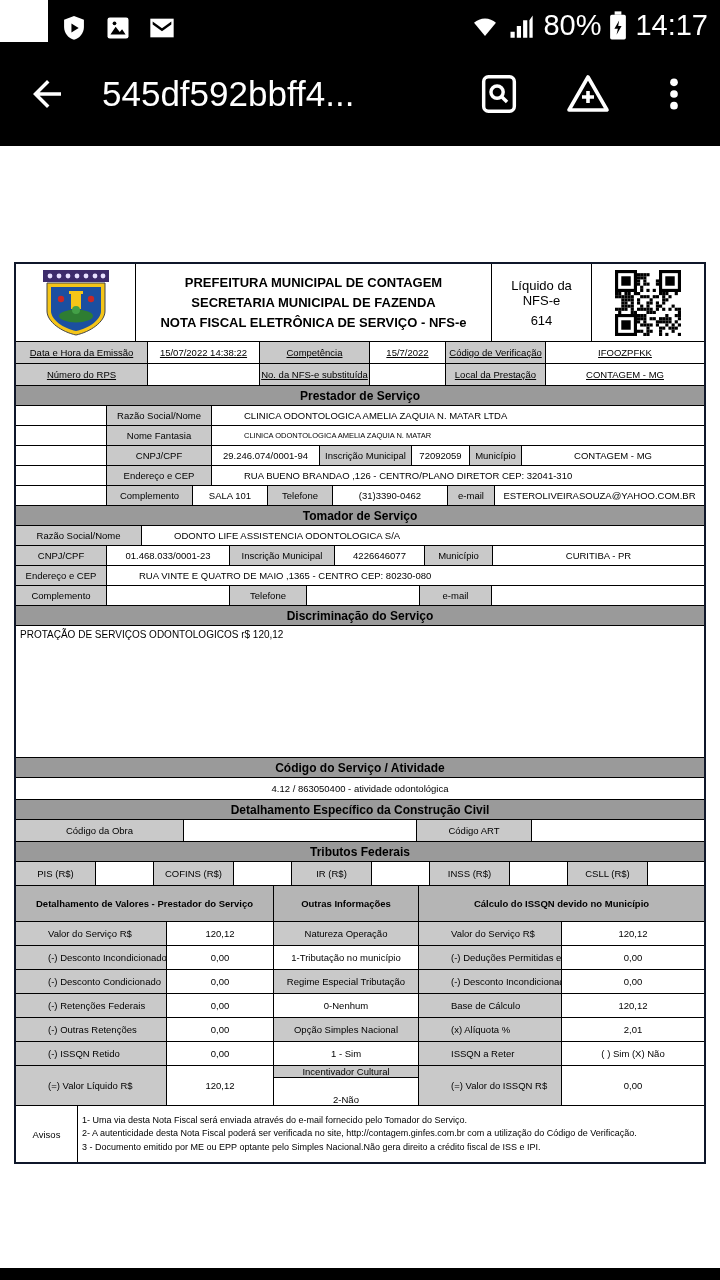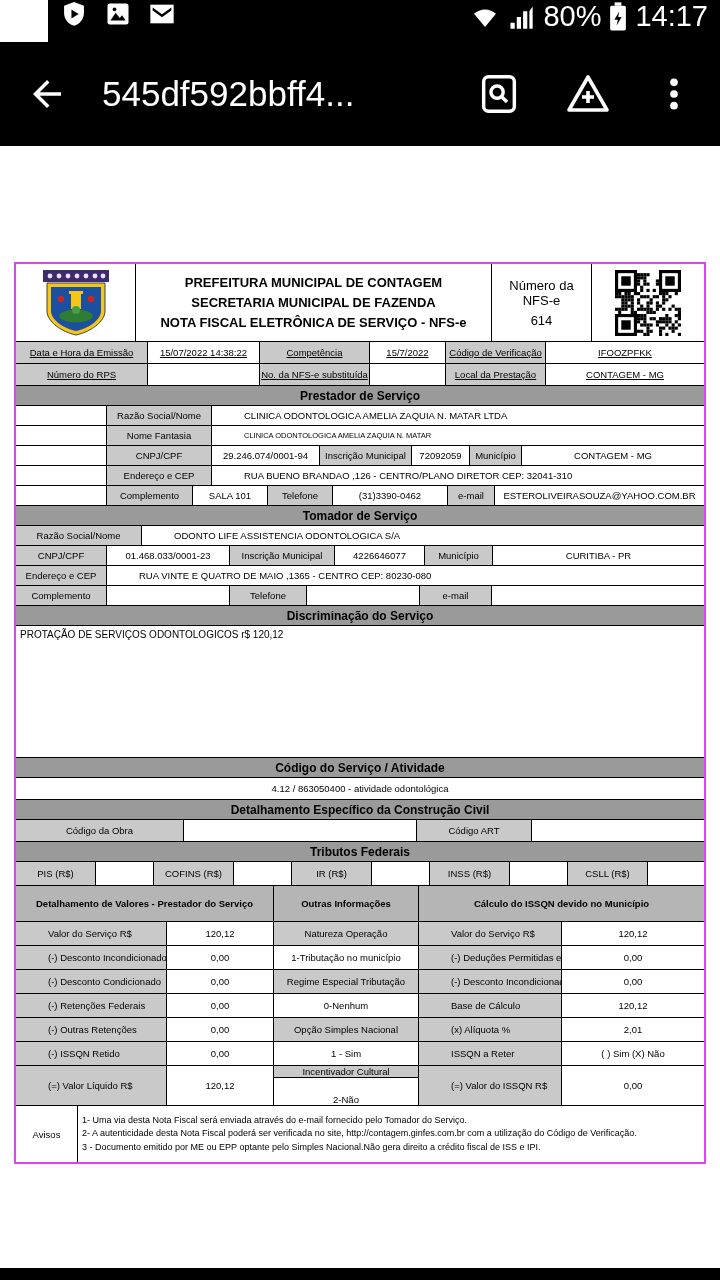--- a/index.html
+++ b/index.html
@@ -1,36 +1,36 @@
 <!DOCTYPE html>
 <html><head>
 <meta charset="utf-8">
 <style>
   * { box-sizing: border-box; margin: 0; padding: 0; }
   html,body { width:720px; height:1280px; overflow:hidden; background:#fff;
     font-family:"Liberation Sans", sans-serif; }
 
   
-  .status-bar { height:42px; background:#000; display:flex; align-items:flex-start;
+  .status-bar { height:42px; background:#000; display:flex; align-items:flex-end;
     justify-content:space-between; padding:0 12px;margin-left:48px; }
   .sb-left { display:flex; align-items:center; gap:16px; }
   .sb-right { display:flex; align-items:center; gap:8px; color:#fff; font-size:29px; }
   .sb-icon { width:28px; height:28px; display:block; }
   .sb-text { color:#fff; font-size:29px; }
 
   
   .toolbar { height:104px; background:#000; display:flex; align-items:center; padding:0 18px; }
   .icon-btn { background:none; border:none; padding:8px; display:flex; align-items:center; cursor:pointer; }
   .tb-title { color:#fff; font-size:35px; font-weight:400; flex:1; margin-left:26px;
     white-space:nowrap; overflow:hidden; }
   .tb-right { display:flex; align-items:center; gap:26px; }
 
   
   .content { position:relative; height:1122px; background:#fff; }
-  .nfse { position:absolute; left:14px; right:14px; top:116px; border:2px solid #d946ef;
+  .nfse { position:absolute; left:14px; right:14px; top:116px; border:2px solid #0f172a;
     background:#fff; color:#000; font-size:9.5px; }
 
   .row { display:grid; border-bottom:1px solid #000; }
   .row:last-child { border-bottom:none; }
   .cell { border-right:1px solid #000; display:flex; align-items:center; justify-content:center;
     padding:1px 4px; overflow:hidden; white-space:nowrap; min-width:0; }
   .cell:last-child { border-right:none; }
   .cell.left { justify-content:flex-start;padding-left:32px; }
   .lbl { background:#c9c9c9; }
   .sec { background:#9a9a9a; font-weight:bold; font-size:12px; }
@@ -158,21 +158,21 @@
           <ellipse cx="39" cy="47" rx="17" ry="6.5" fill="#2e7d32"></ellipse>
           <circle cx="39" cy="41" r="4" fill="#43a047"></circle>
         </svg>
       </div>
       <div class="cell hdr-title">
         <div>PREFEITURA MUNICIPAL DE CONTAGEM</div>
         <div>SECRETARIA MUNICIPAL DE FAZENDA</div>
         <div>NOTA FISCAL ELETRÔNICA DE SERVIÇO - NFS-e</div>
       </div>
       <div class="cell hdr-num">
-        <div>Número da NFS-e</div>
+        <div>Líquido da NFS-e</div>
         <div class="num">614</div>
       </div>
       <div class="cell">
           <svg width="66" height="66" viewBox="0 0 63 63" fill="#000">
             <rect x="21" y="3" width="3" height="3"></rect>
             <rect x="24" y="3" width="3" height="3"></rect>
             <rect x="27" y="3" width="3" height="3"></rect>
             <rect x="30" y="3" width="3" height="3"></rect>
             <rect x="21" y="6" width="3" height="3"></rect>
             <rect x="24" y="6" width="3" height="3"></rect>

